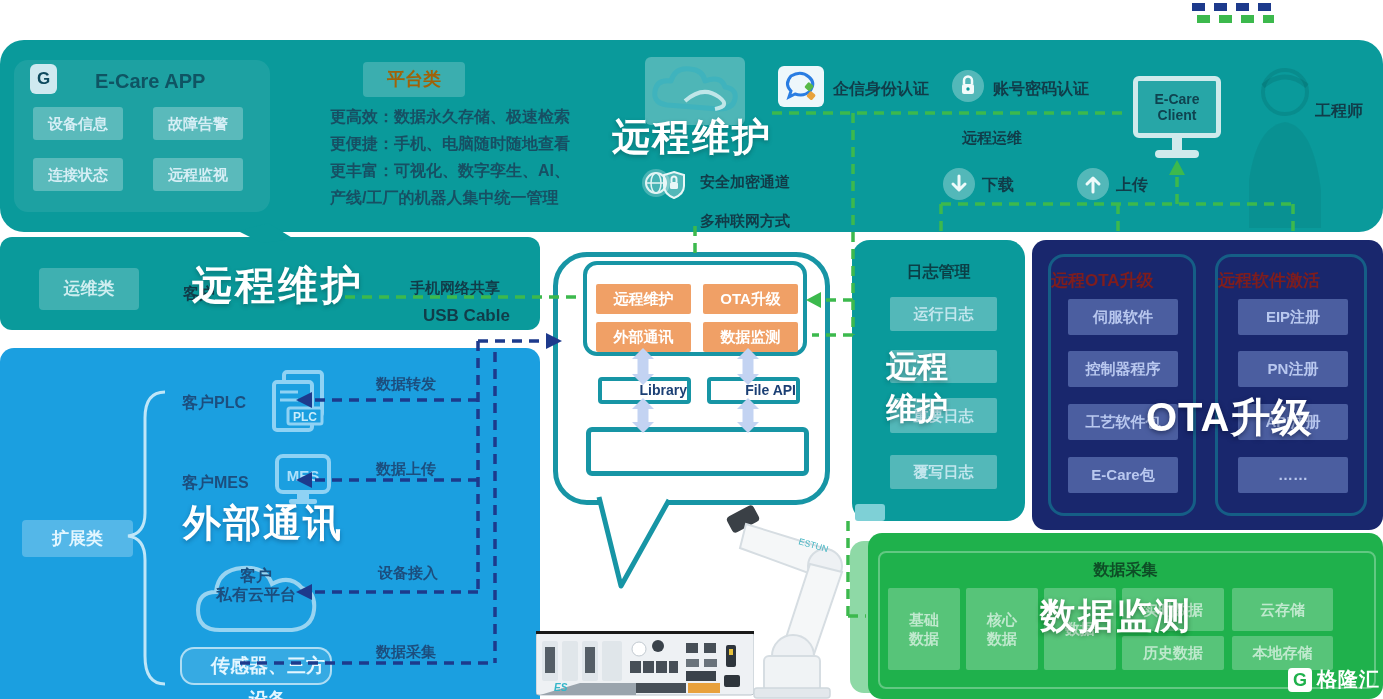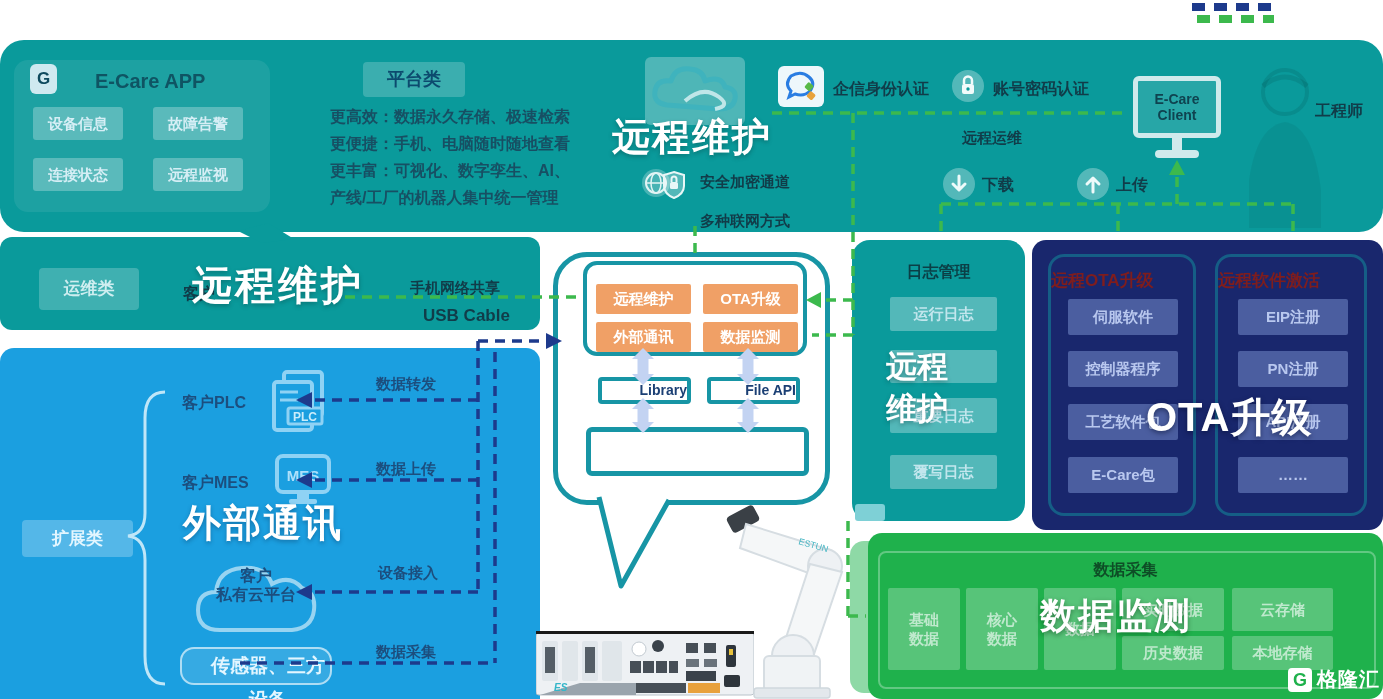--- a/index.html
+++ b/index.html
@@ -8,21 +8,21 @@
   .abs{position:absolute;}
   
   .banner{left:0;top:40px;width:1383px;height:192px;background:#0a9a9b;border-radius:24px;}
   .ecard{left:14px;top:60px;width:256px;height:152px;background:rgba(255,255,255,.08);border-radius:14px;}
   .appicon{left:30px;top:64px;width:27px;height:30px;background:#cfe9f0;border-radius:6px;
            color:#0e4a5e;font-weight:bold;font-size:17px;text-align:center;line-height:30px;}
   .ecare-title{left:95px;top:70px;font-size:20px;font-weight:bold;color:#0f5463;}
   .chip{width:90px;height:33px;background:rgba(255,255,255,.27);border-radius:3px;color:#d5eef5;
         font-weight:bold;font-size:15px;line-height:33px;text-align:center;}
   .pf-badge{left:363px;top:62px;width:102px;height:35px;background:rgba(255,255,255,.2);border-radius:4px;
-        color:#0c4a6e;font-weight:bold;font-size:18px;line-height:35px;text-align:center;}
+        color:#a16207;font-weight:bold;font-size:18px;line-height:35px;text-align:center;}
   .pf-line{left:330px;font-size:16px;font-weight:bold;color:#174f63;white-space:nowrap;}
   .cloudbox{left:645px;top:57px;width:100px;height:68px;background:rgba(255,255,255,.28);border-radius:6px;}
   .main-title{left:612px;top:112px;font-size:38px;font-weight:bold;color:#fff;letter-spacing:2px;
         text-shadow:0 2px 4px rgba(10,60,60,.4);white-space:nowrap;}
   .tlabel{font-size:15px;font-weight:bold;color:#113c49;white-space:nowrap;}
   .circ{width:32px;height:32px;border-radius:50%;background:rgba(255,255,255,.3);}
   .monitor-screen{left:1133px;top:76px;width:88px;height:62px;border:5px solid #cfeaec;border-radius:6px;
         background:rgba(255,255,255,.12);box-sizing:border-box;display:flex;align-items:center;justify-content:center;
         text-align:center;font-weight:bold;font-size:14px;color:#0f4350;line-height:1.15;}
   .monitor-neck{left:1172px;top:138px;width:10px;height:12px;background:#cfeaec;}

